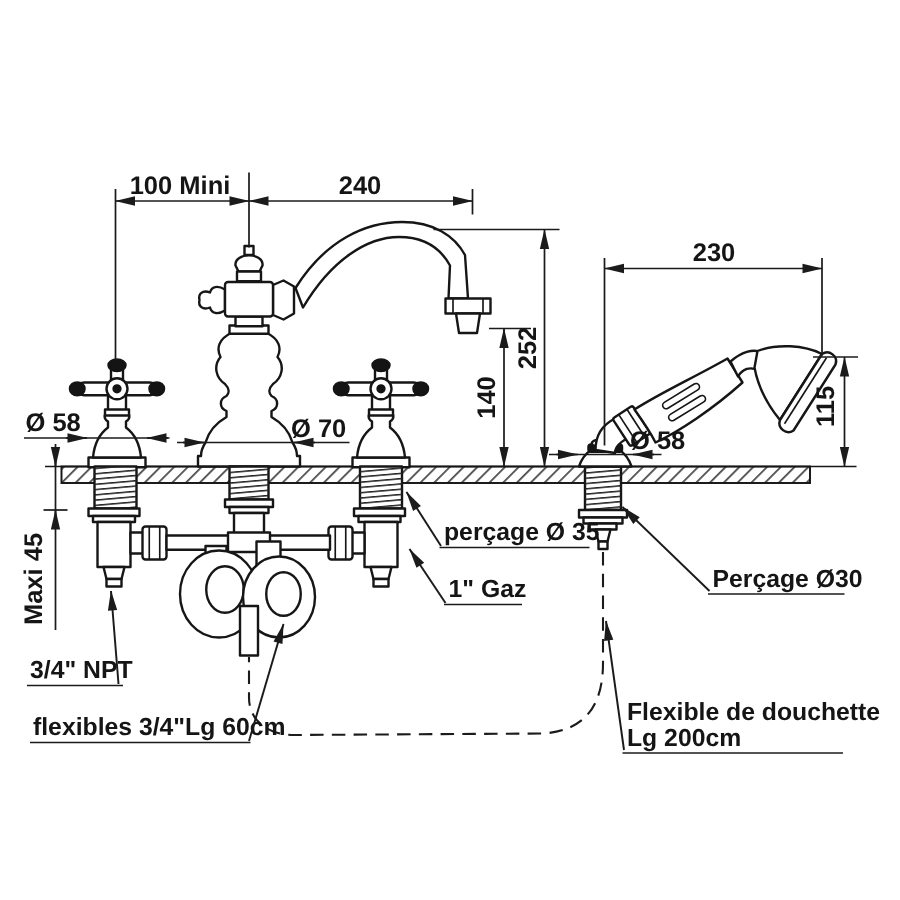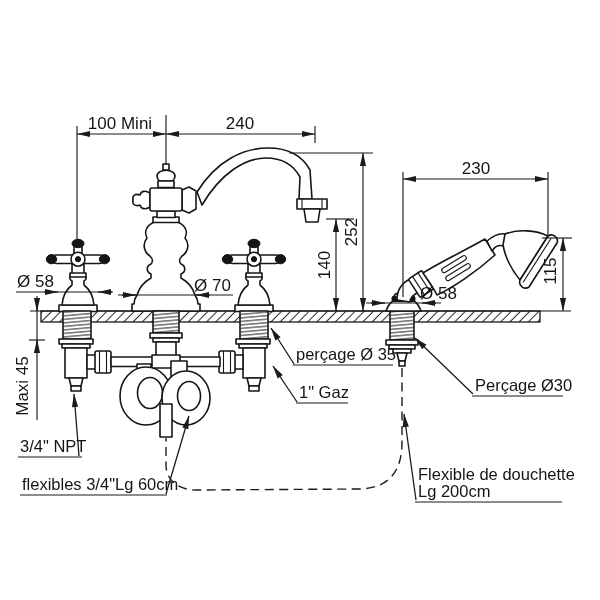--- a/index.html
+++ b/index.html
@@ -1,16 +1,16 @@
 <!DOCTYPE html>
 <html><head>
 <meta charset="utf-8">
 <style>
   html,body{margin:0;padding:0;background:#fff;}
-  .stage{width:600px;height:600px;background:#ffffff;position:relative;overflow:hidden;}
+  .stage{width:600px;height:600px;background:#ffffff;position:relative;overflow:hidden;font-weight:bold;}
   svg{display:block;}
   text{font-family:"Liberation Sans","DejaVu Sans",sans-serif;fill:#151515;}
   .dim{font-size:17px;}
   .lbl{font-size:16.5px;}
   .outline{fill:#ffffff;stroke:#161616;stroke-width:1.6;stroke-linejoin:round;}
   .thin{fill:none;stroke:#161616;stroke-width:1.1;}
   .dimline{fill:none;stroke:#1b1b1b;stroke-width:1.15;}
   .leader{fill:none;stroke:#1b1b1b;stroke-width:1.3;}
   .dark{fill:#141414;stroke:#141414;}
   .dash{fill:none;stroke:#1b1b1b;stroke-width:1.4;stroke-dasharray:9 5.5;}

